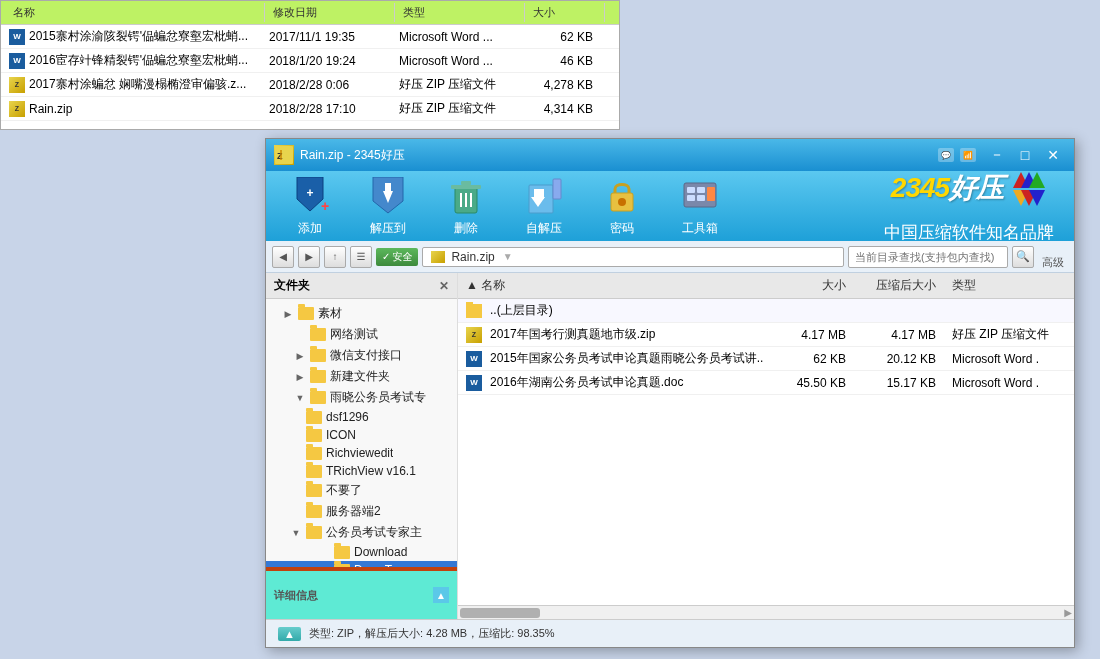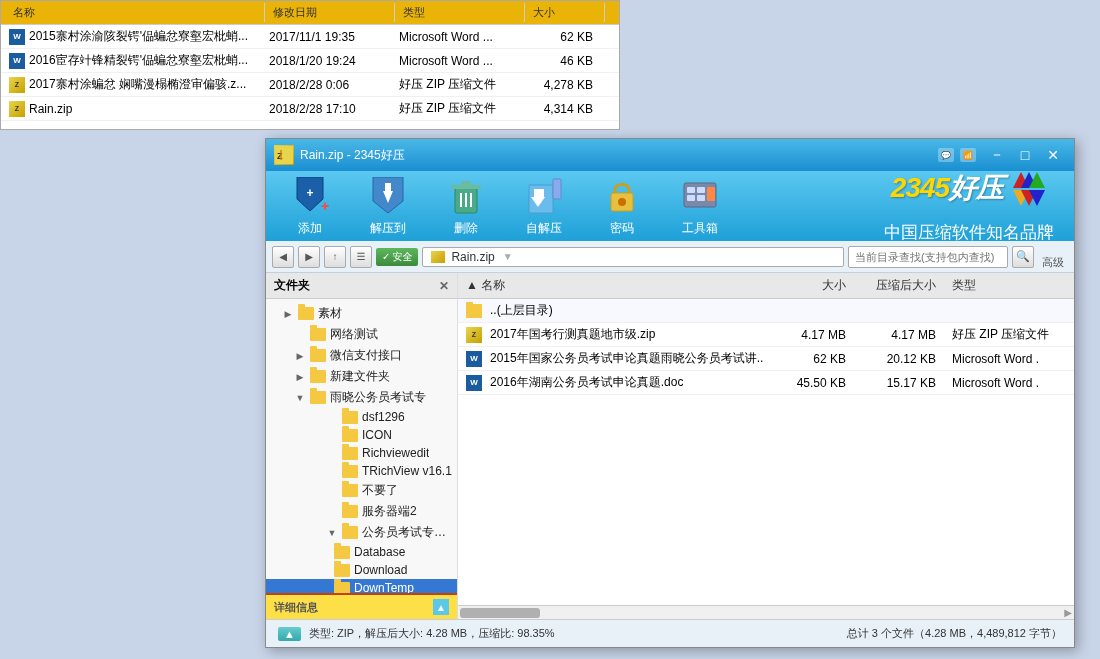--- a/index.html
+++ b/index.html
@@ -17,21 +17,21 @@
     .bg-explorer {
       position: absolute;
       top: 0; left: 0;
       width: 620px;
       height: 130px;
       background: #fff;
       border: 1px solid #aaa;
     }
     .bg-explorer-header {
       display: flex;
-      background: #eab308;
+      background: #bef264;
       border-bottom: 1px solid #ccc;
       padding: 2px 4px;
       font-size: 11px;
       color: #333;
     }
     .bg-col { padding: 2px 8px; border-right: 1px solid #ccc; }
     .bg-col:first-child { width: 260px; }
     .bg-col:nth-child(2) { width: 130px; }
     .bg-col:nth-child(3) { width: 130px; }
     .bg-col:nth-child(4) { width: 80px; }
@@ -352,37 +352,37 @@
       background: linear-gradient(180deg, #6cc 0%, #3aa 100%);
       color: white;
       border: none;
       border-radius: 2px;
       padding: 1px 6px;
       font-size: 11px;
     }
 
     
     .detail-section {
-      border-top: 2px solid #c2410c;
-      background: #fde047;
-      padding: 4px 8px;
+      border-top: 4px solid #c2410c;
+      background: #5eead4;
+      padding: 16px 8px;
     }
     .detail-label { font-size: 11px; font-weight: bold; color: #555; }
     .detail-toggle {
       width: 16px; height: 16px;
       background: #5bc8e8;
       color: white; font-size: 10px;
       border: none; cursor: pointer;
       display: flex; align-items: center; justify-content: center;
     }
 
     
     .indent-1 { padding-left: 16px; }
     .indent-2 { padding-left: 28px; }
-    .indent-3 { padding-left: 60px; }
+    .indent-3 { padding-left: 24px; }
     .indent-4 { padding-left: 52px; }
 
     
     .highlight { background: #3478d4 !important; color: white; }
     .highlight .tree-label { color: white; }
   </style>
 </head>
 <body>
 
 <div class="bg-explorer">
@@ -639,25 +639,20 @@
           <span class="tree-label">服务器端2</span>
         </div>
         <div class="tree-item indent-3">
           <span class="tree-toggle">▼</span>
           <div class="folder-icon"></div>
           <span class="tree-label">公务员考试专家主</span>
         </div>
         <div class="tree-item indent-4">
           <span class="tree-toggle"></span>
           <div class="folder-icon"></div>
-          <span class="tree-label">Database</span>
-        </div>
-        <div class="tree-item indent-4">
-          <span class="tree-toggle"></span>
-          <div class="folder-icon"></div>
           <span class="tree-label">Download</span>
         </div>
         <div class="tree-item indent-4 highlight">
           <span class="tree-toggle" style="color:white;"></span>
           <div class="folder-icon"></div>
           <span class="tree-label">DownTemp</span>
         </div>
 
       </div>
 
@@ -729,16 +724,15 @@
       </div>
 
     </div>
   </div>
 
   <div class="status-bar">
     <div style="display:flex; align-items:center; gap:8px;">
       <button class="status-expand">▲</button>
       <span>类型: ZIP，解压后大小: 4.28 MB，压缩比: 98.35%</span>
     </div>
-    <span>总计 3 个文件（4.28 MB，4,489,812 字节）</span>
   </div>
 
 </div>
 
 </body></html>

